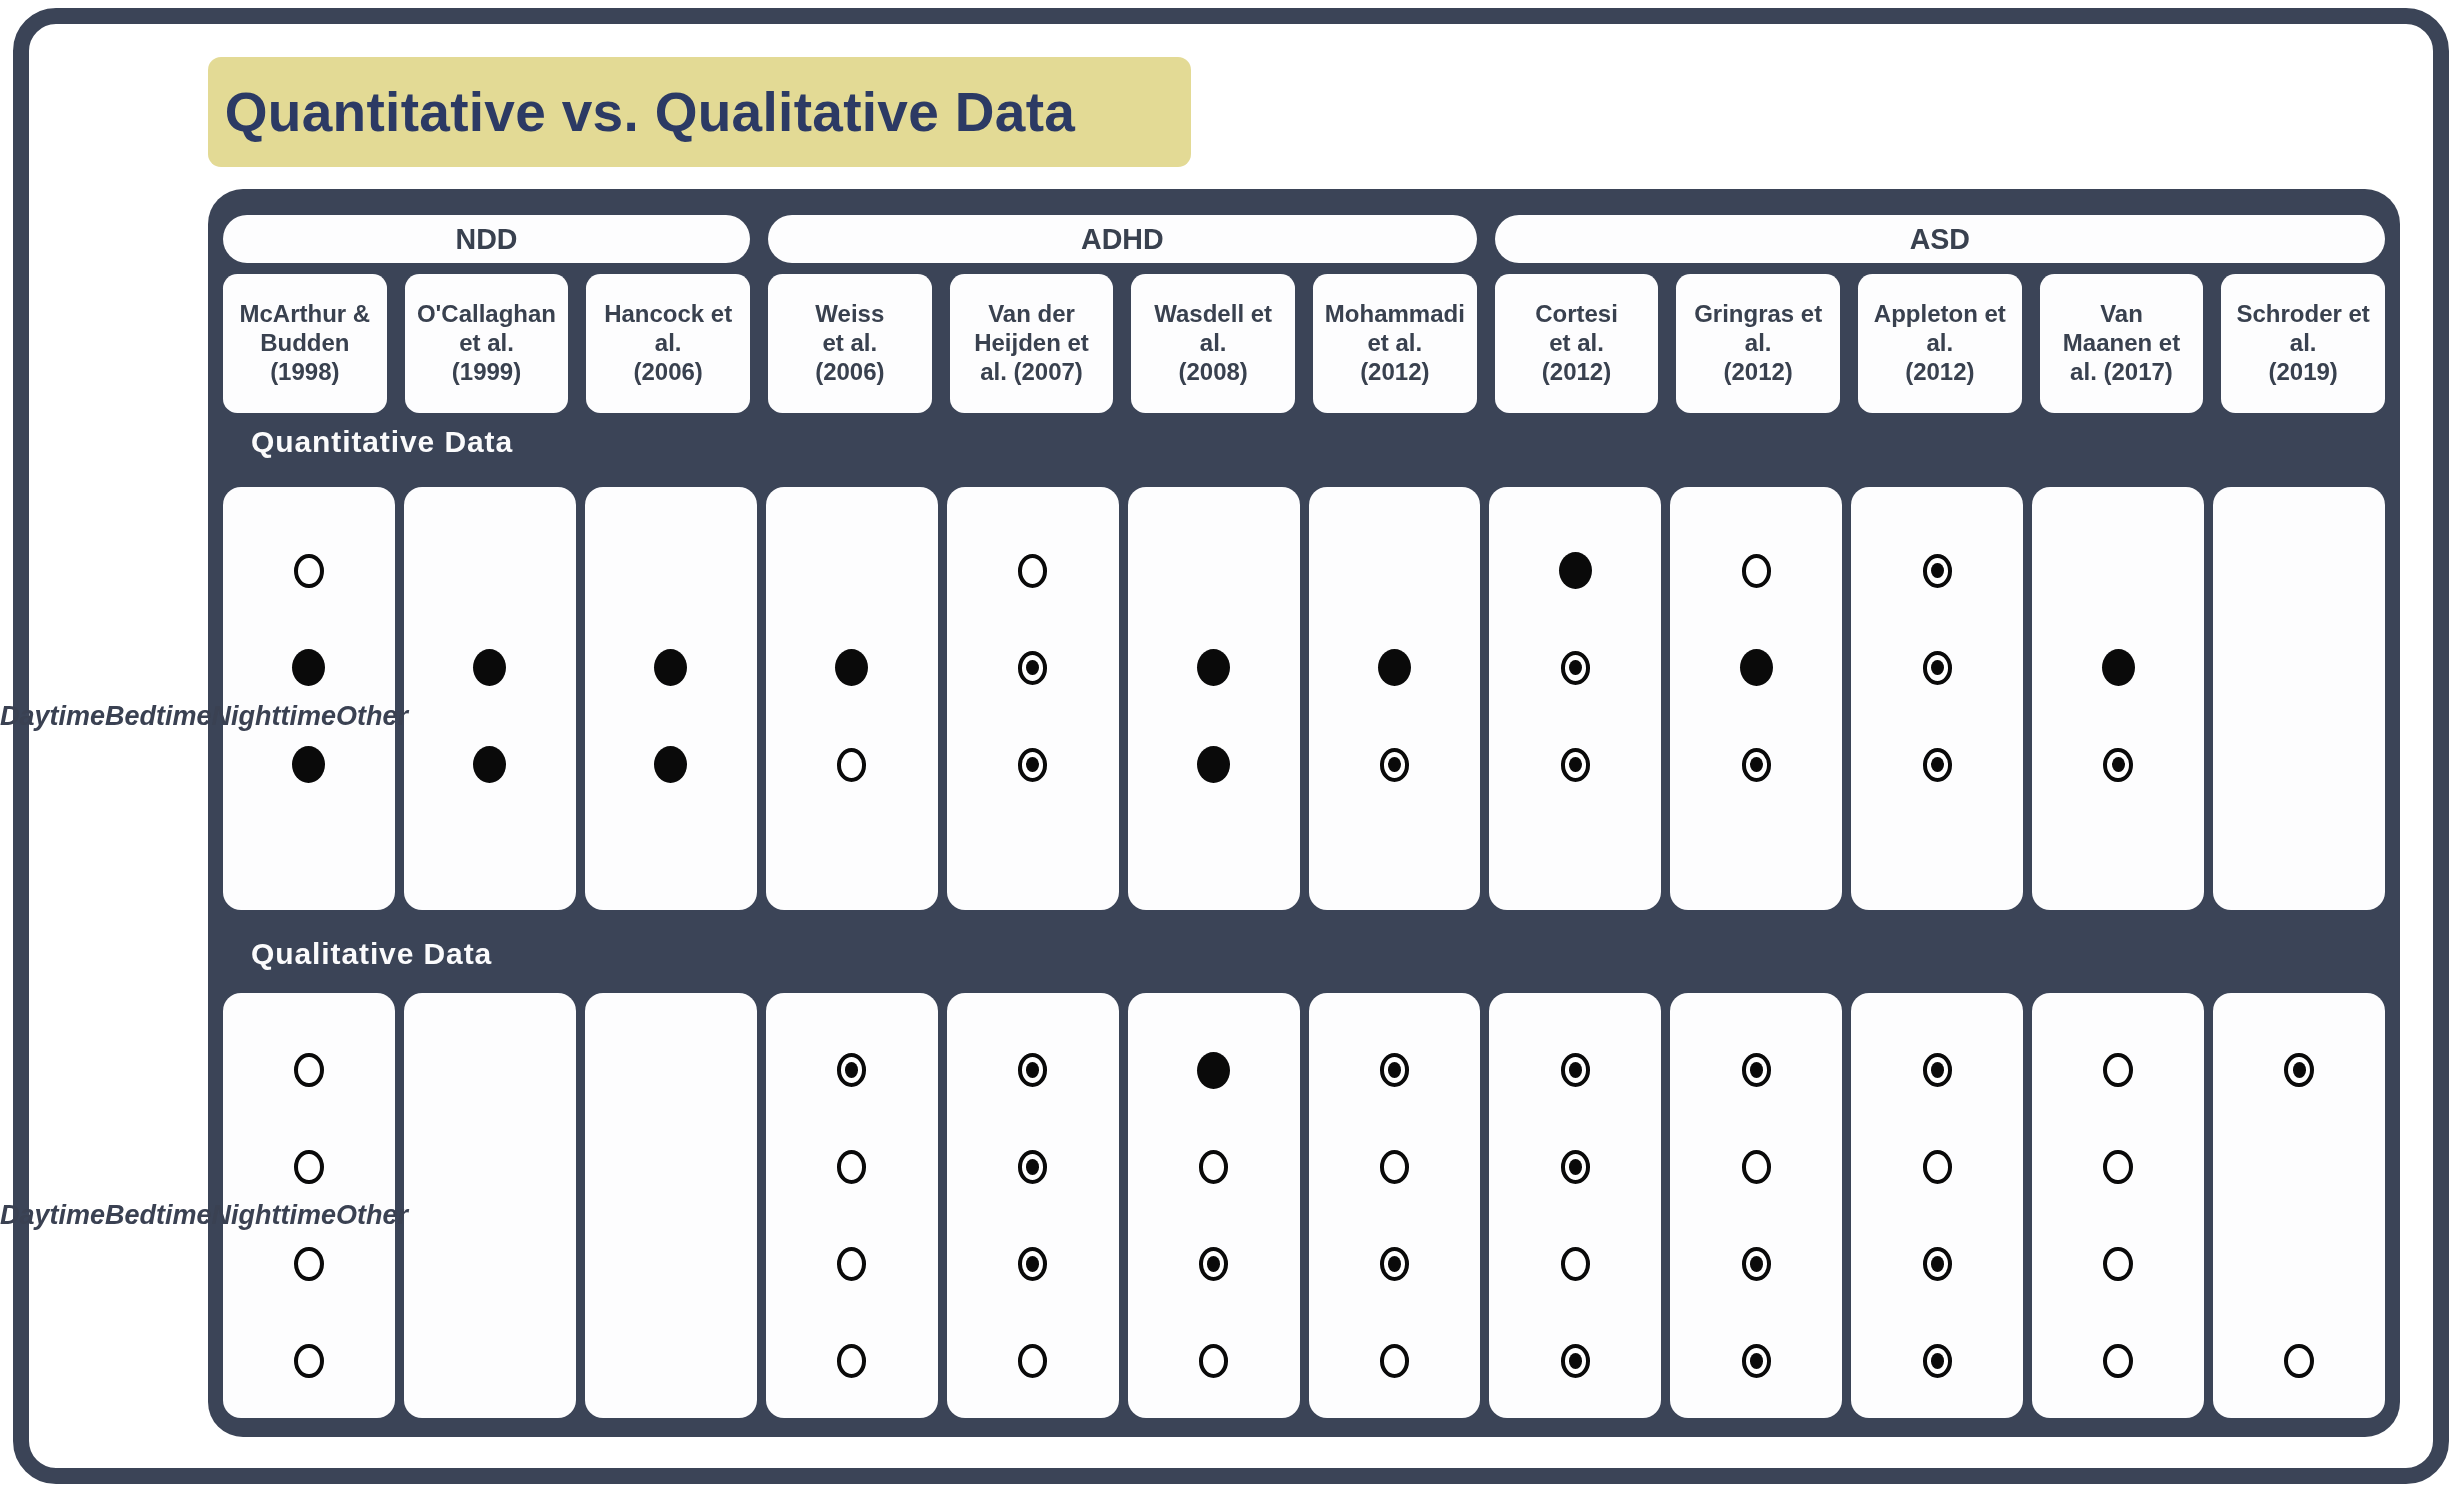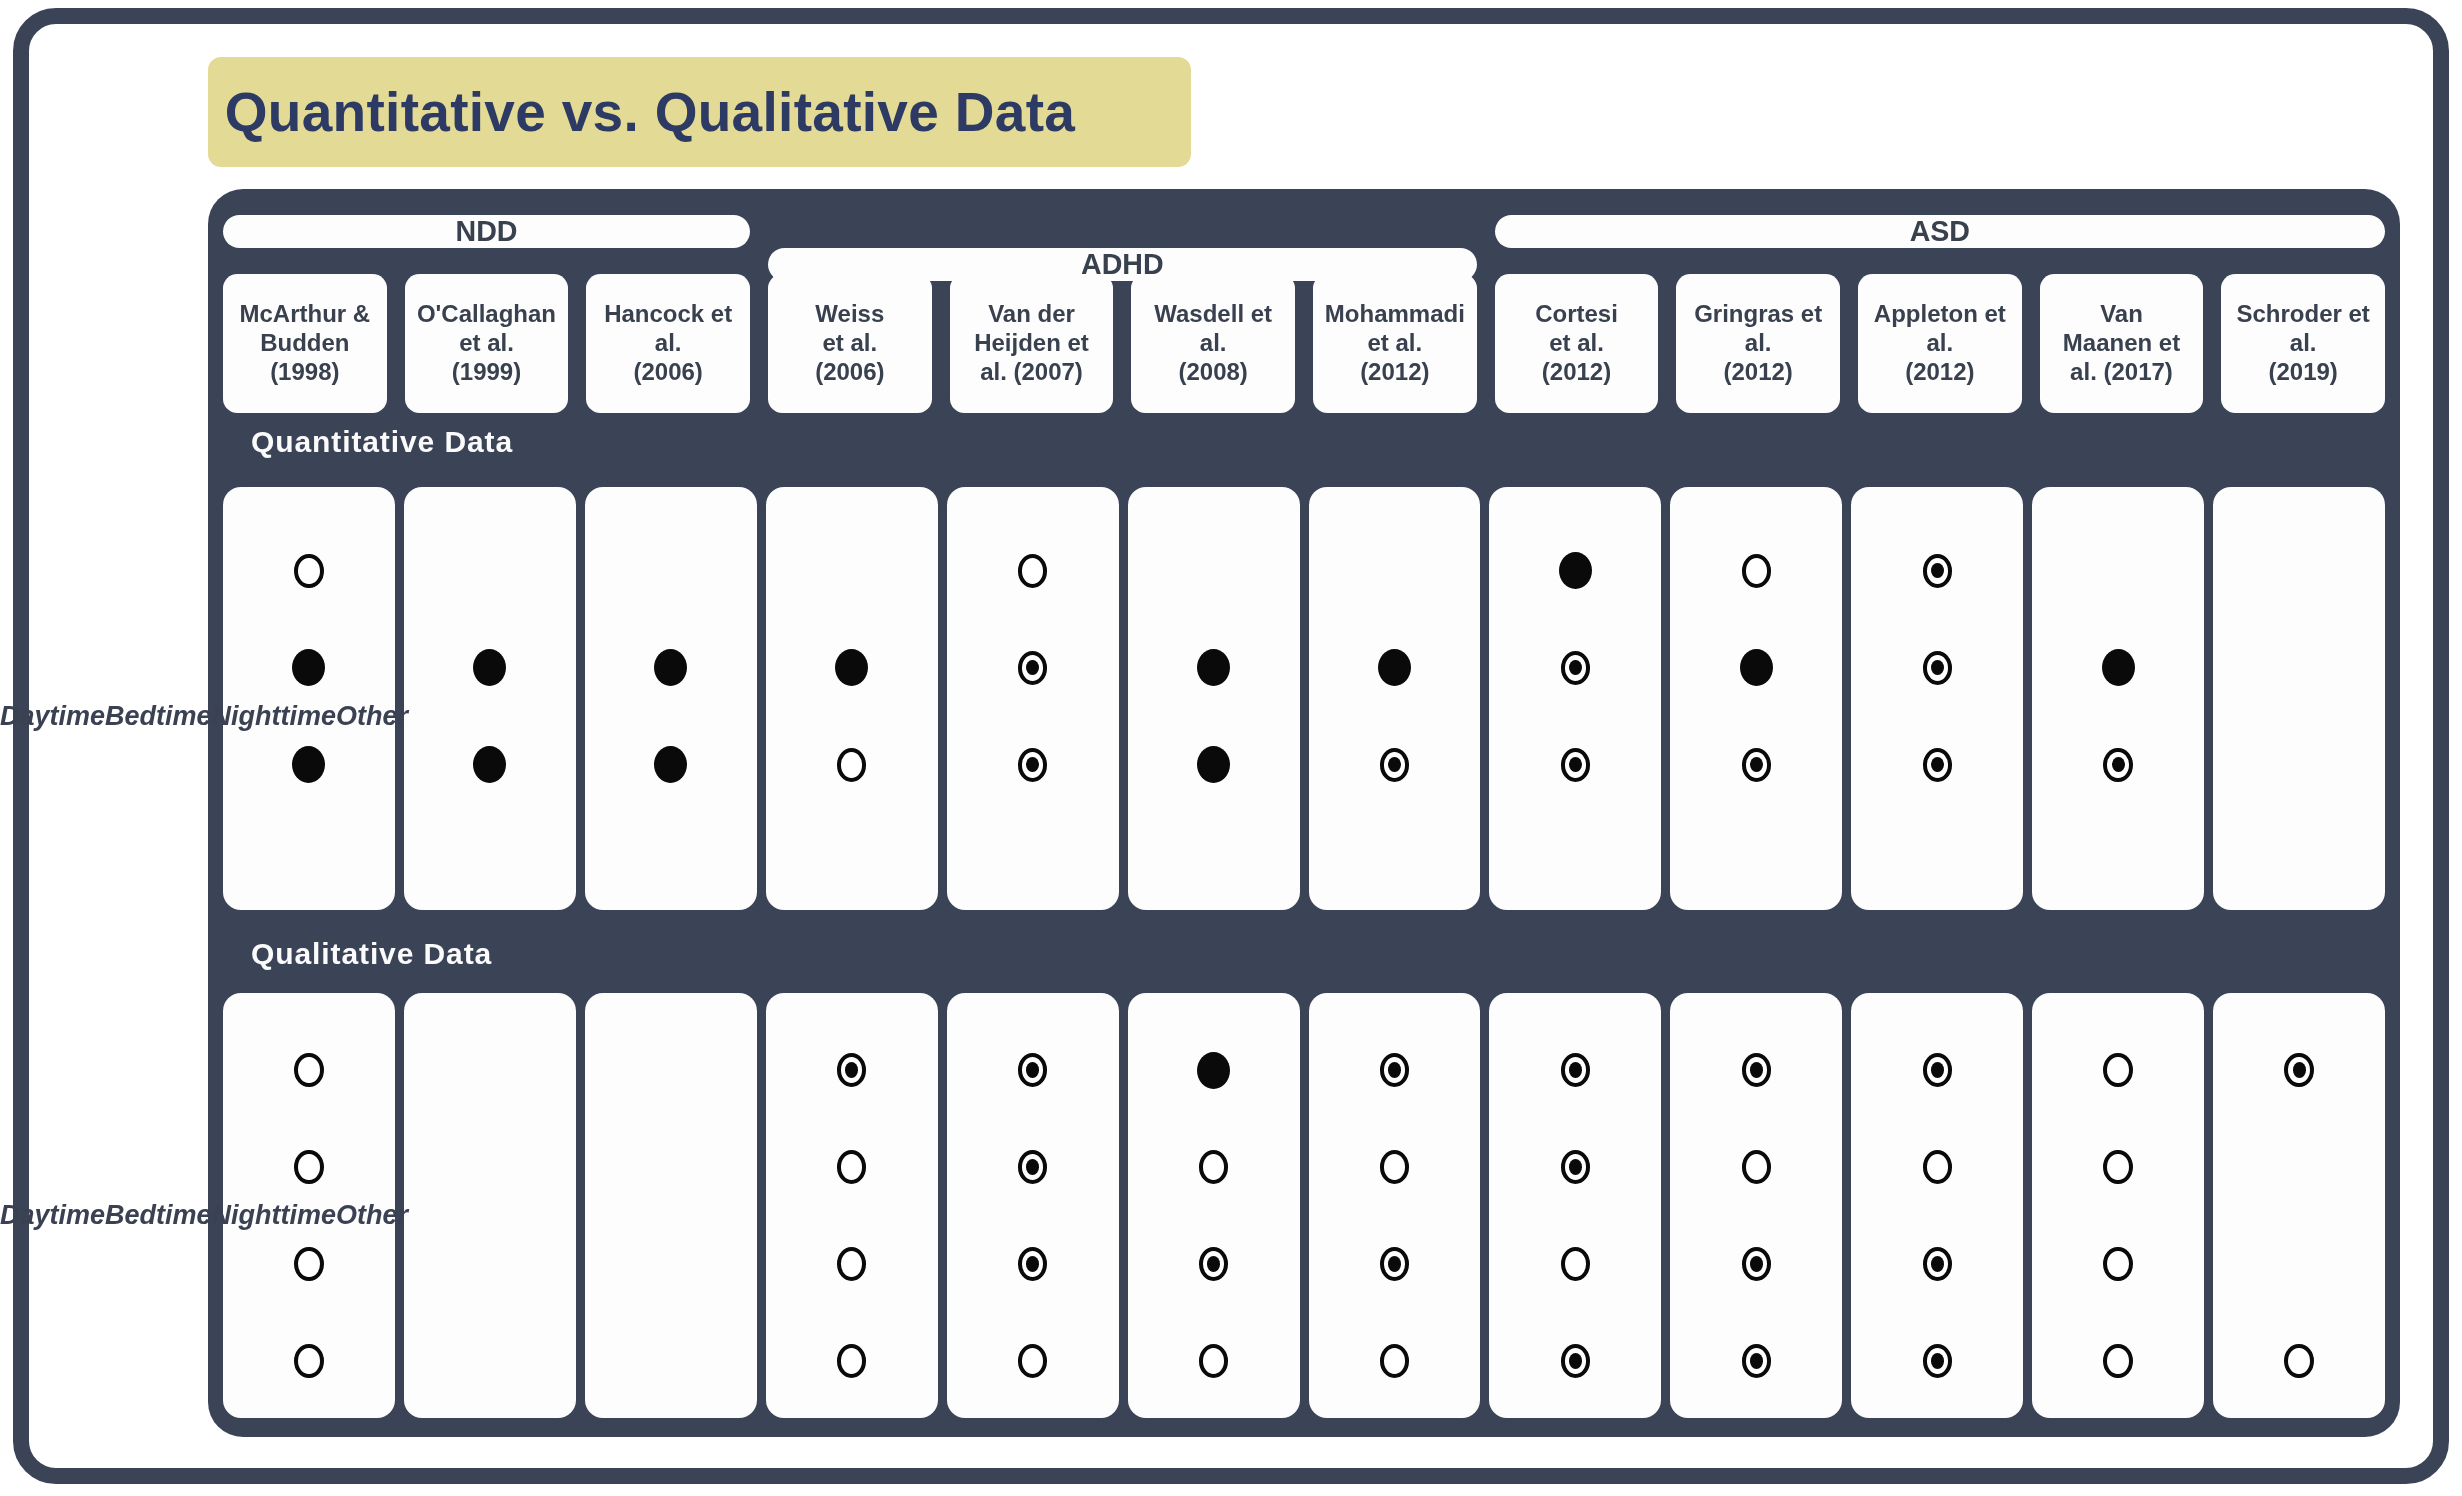--- a/index.html
+++ b/index.html
@@ -56,22 +56,22 @@
   <div class="frame"></div>
 
   <div class="title-box">
     <span class="title-text">Quantitative vs. Qualitative Data</span>
   </div>
 
 
   <div class="table">
     <div class="grid group-row" id="groupRow">
         <div class="pill" style="grid-column: 1 / 4;">NDD</div>
+        <div class="pill" style="grid-column: 4 / 8;">ADHD</div>
         <div class="pill" style="grid-column: 8 / 13;">ASD</div>
-        <div class="pill" style="grid-column: 4 / 8;">ADHD</div>
       </div>
     <div class="grid study-row" id="studyRow">
         <div class="study-cell">McArthur &amp;
 Budden
 (1998)</div>
         <div class="study-cell">O'Callaghan
 et al.
 (1999)</div>
         <div class="study-cell">Hancock et
 al.

